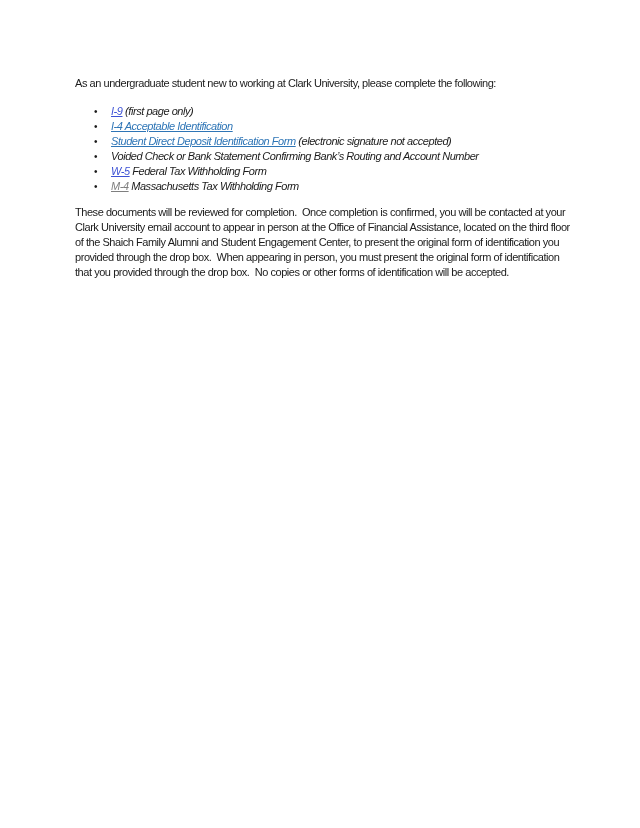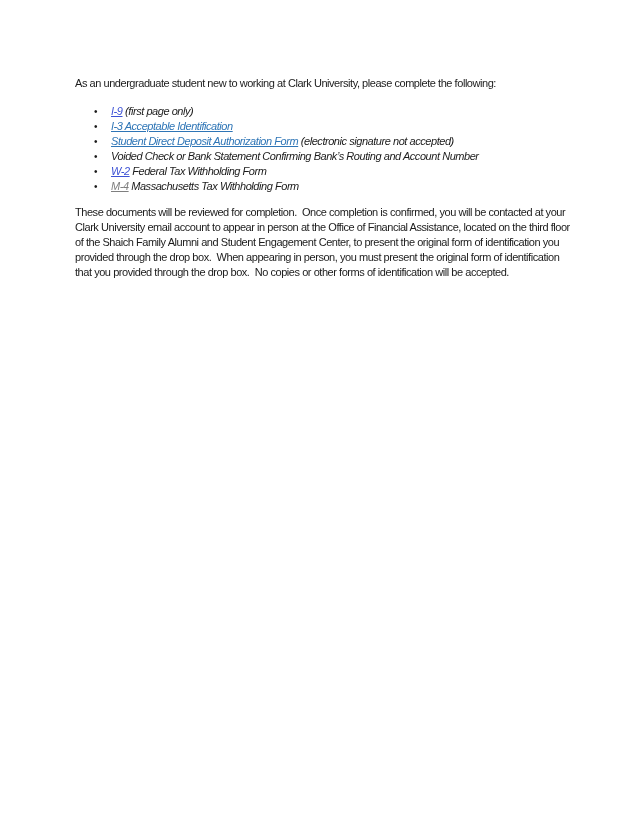--- a/index.html
+++ b/index.html
@@ -52,33 +52,33 @@
 
     <p class="para">As an undergraduate student new to working at Clark University, please complete the following:</p>
 
     <ul class="bullets">
       <li>
         <span class="bullet-marker">•</span>
         <span class="li-content"><a class="link link-royal">I-9</a><span> (first page only)</span></span>
       </li>
       <li>
         <span class="bullet-marker">•</span>
-        <span class="li-content"><a class="link link-medium">I-3 Acceptable Identification</a><span></span></span>
+        <span class="li-content"><a class="link link-medium">I-4 Acceptable Identification</a><span></span></span>
       </li>
       <li>
         <span class="bullet-marker">•</span>
-        <span class="li-content"><a class="link link-medium">Student Direct Deposit Authorization Form</a><span> (electronic signature not accepted)</span></span>
+        <span class="li-content"><a class="link link-medium">Student Direct Deposit Identification Form</a><span> (electronic signature not accepted)</span></span>
       </li>
       <li>
         <span class="bullet-marker">•</span>
         <span class="li-content"><span>Voided Check or Bank Statement Confirming Bank’s Routing and Account Number</span></span>
       </li>
       <li>
         <span class="bullet-marker">•</span>
-        <span class="li-content"><a class="link link-royal">W-2</a><span> Federal Tax Withholding Form</span></span>
+        <span class="li-content"><a class="link link-royal">W-5</a><span> Federal Tax Withholding Form</span></span>
       </li>
       <li>
         <span class="bullet-marker">•</span>
         <span class="li-content"><a class="link link-gray">M-4</a><span> Massachusetts Tax Withholding Form</span></span>
       </li>
     </ul>
 
 
     <p class="para review-para">These documents will be reviewed for completion.  Once completion is confirmed, you will be contacted at your Clark University email account to appear in person at the Office of Financial Assistance, located on the third floor of the Shaich Family Alumni and Student Engagement Center, to present the original form of identification you provided through the drop box.  When appearing in person, you must present the original form of identification that you provided through the drop box.  No copies or other forms of identification will be accepted.</p>
 

